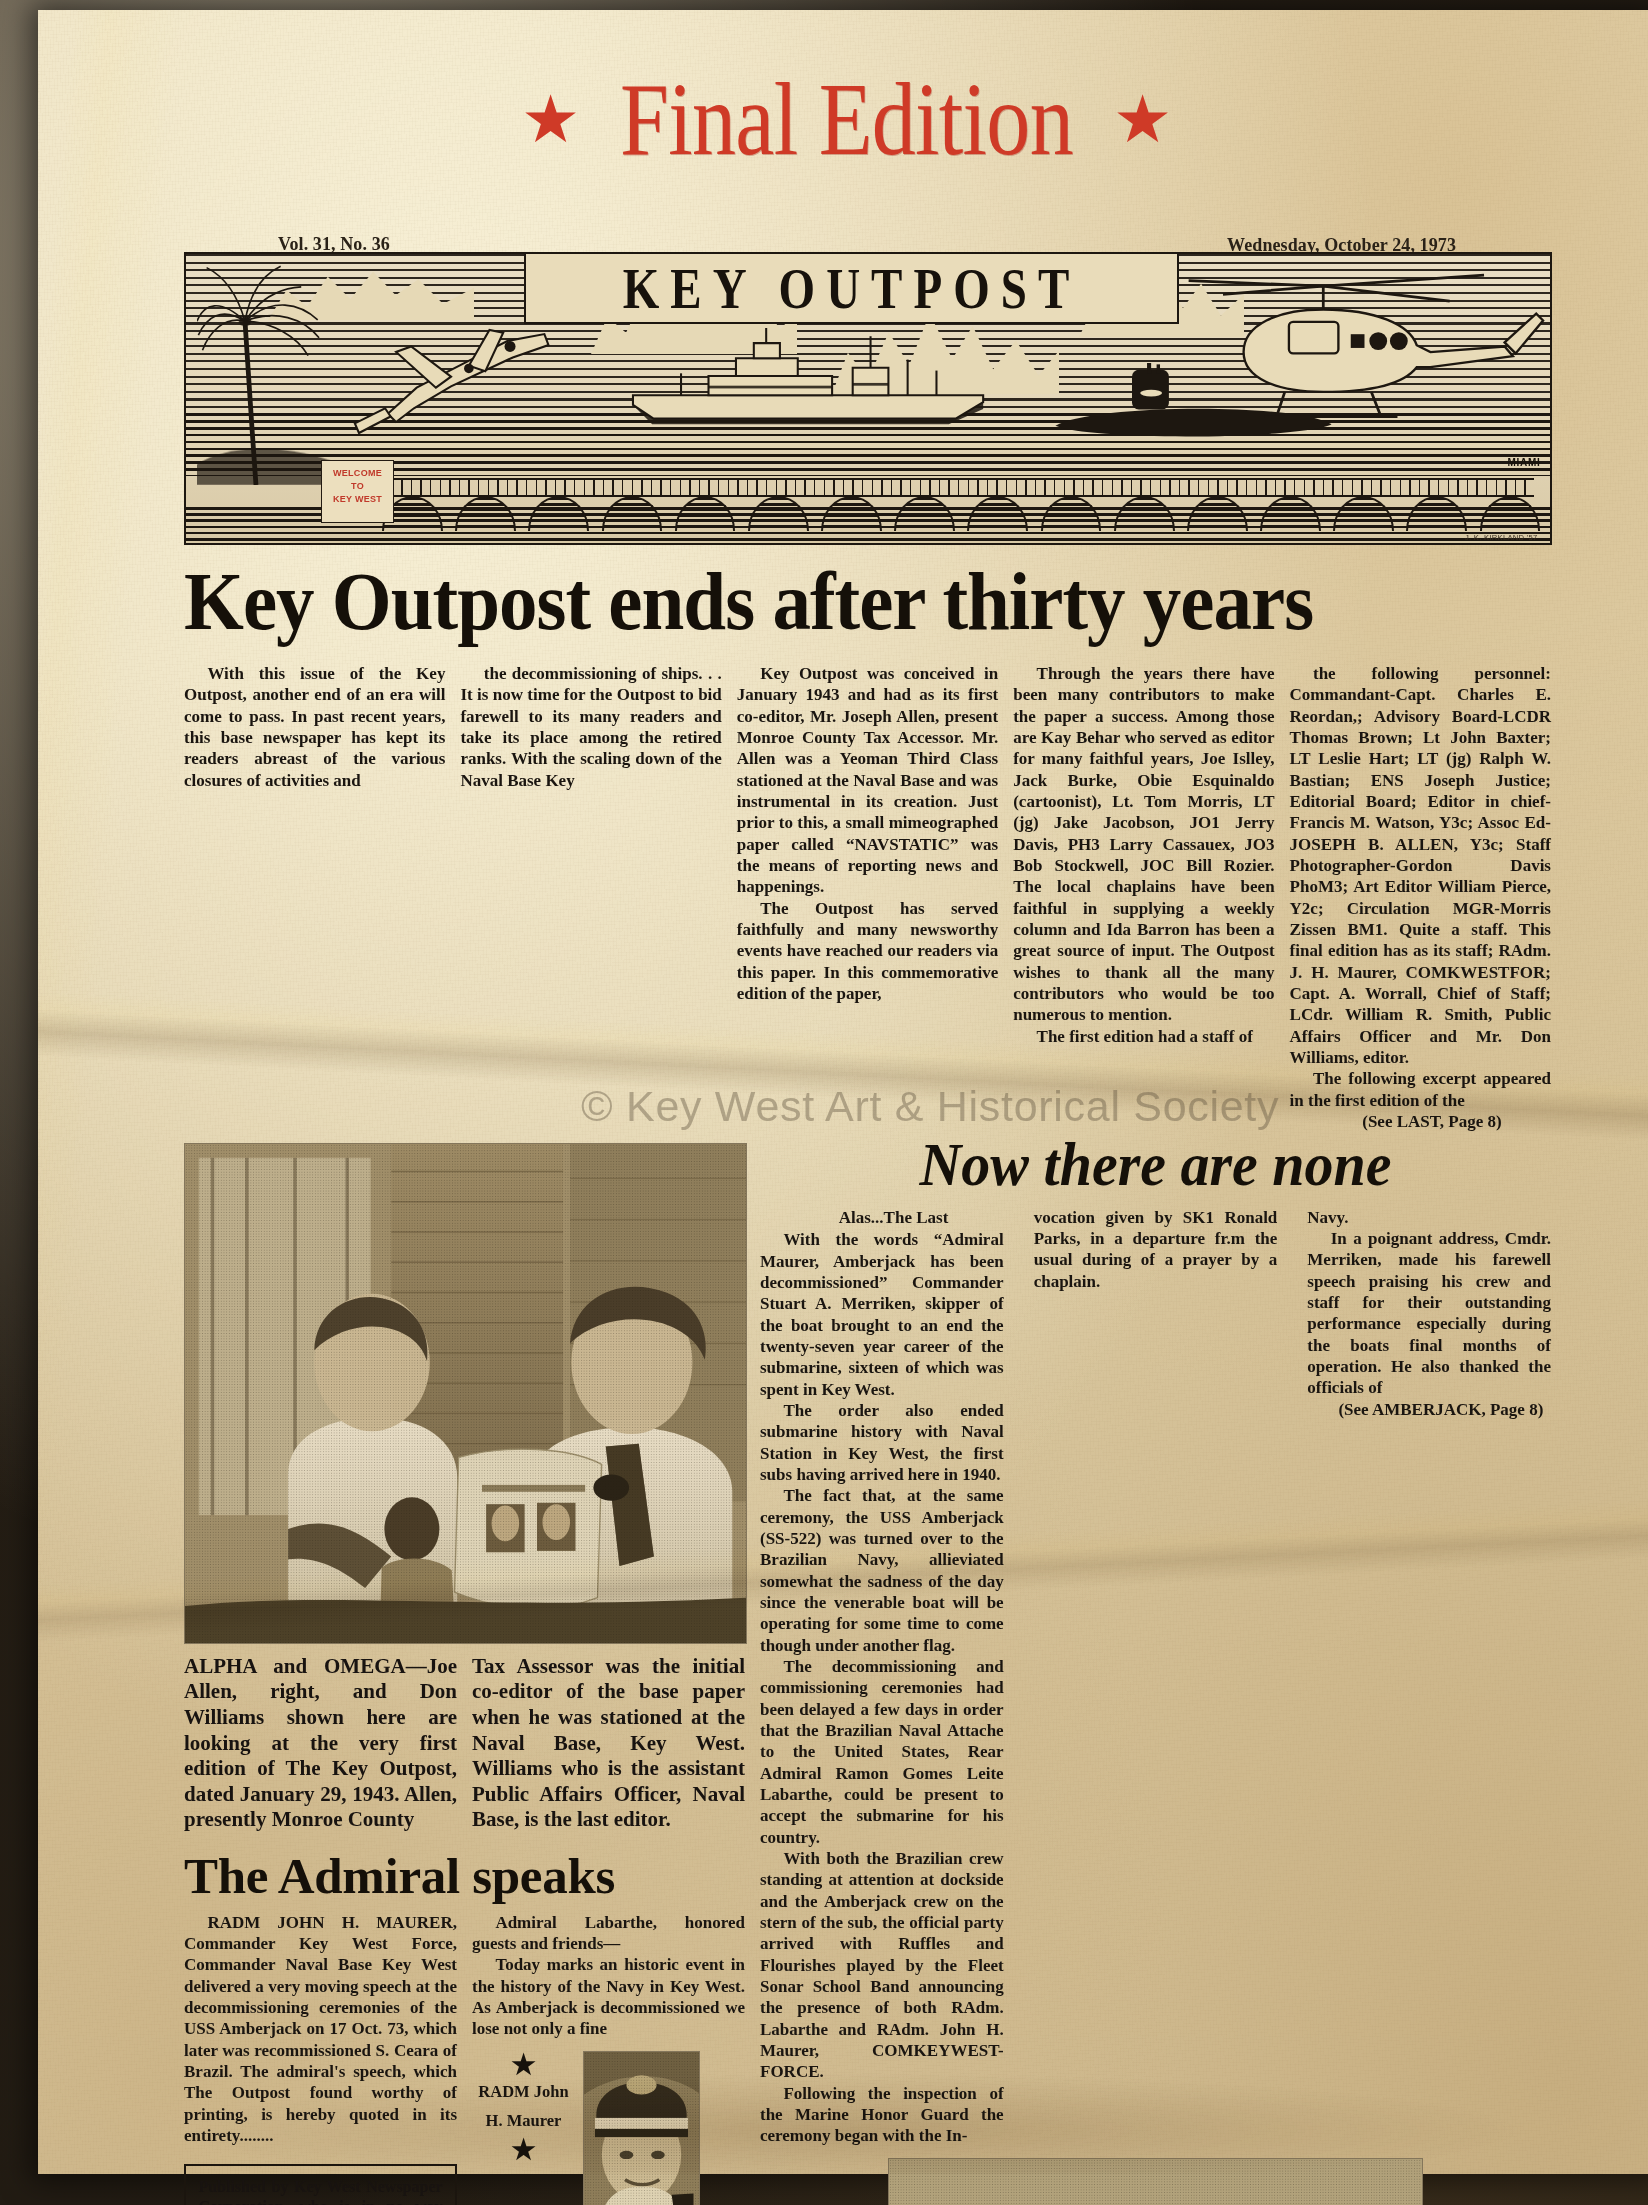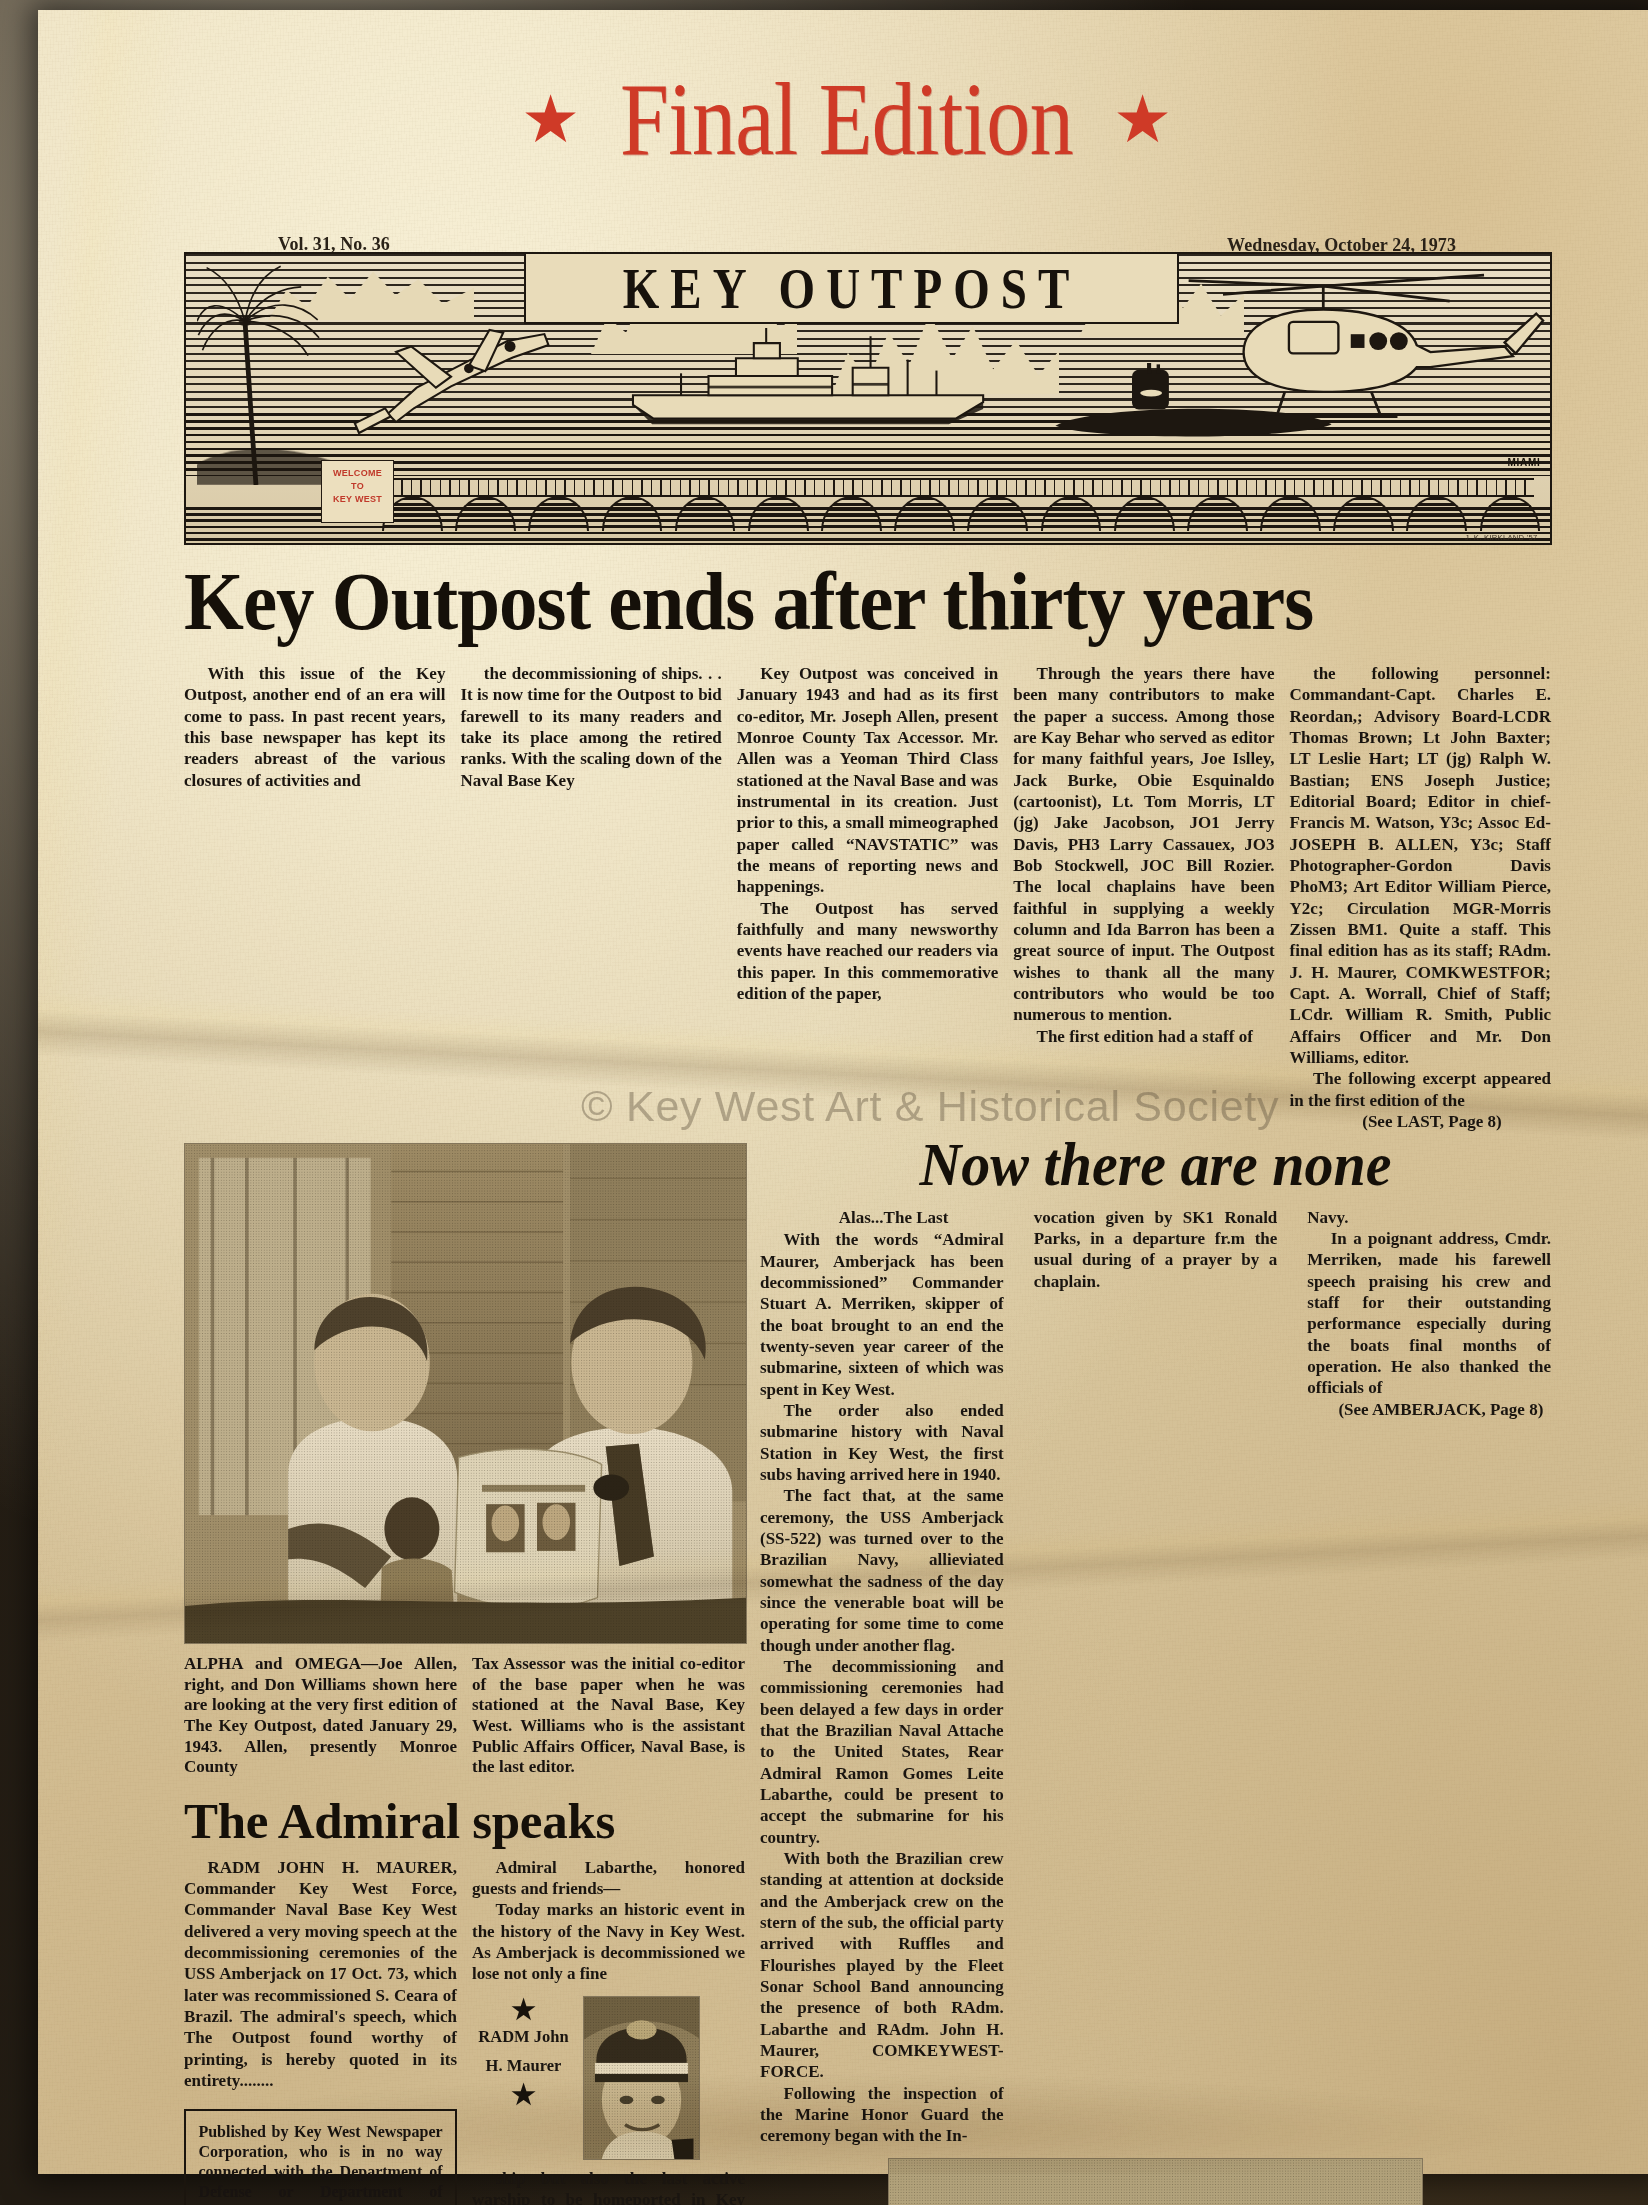--- a/index.html
+++ b/index.html
@@ -131,21 +131,21 @@
     font-size:58px;line-height:1.0;color:#151009;text-align:center;margin:0 0 12.4px 0;
     transform:scaleY(1.05);
   }
   .hl3{
     font-family:"Liberation Serif",serif;font-weight:700;
     font-size:51px;line-height:1.0;color:#151009;margin:0 0 9.6px 0;letter-spacing:-0.3px;
   }
   .col{font-family:"Liberation Serif",serif;font-size:17px;line-height:1.255;
     color:#1a1510;text-align:justify;hyphens:auto;font-weight:700;}
   .col p{margin:0;text-indent:23.4px;}
-  .cap{font-family:"Liberation Serif",serif;font-size:17px;line-height:1.22;
+  .cap{font-family:"Liberation Serif",serif;font-size:21px;line-height:1.22;
     font-weight:700;color:#181310;text-align:justify;}
   .cap p{margin:0;}
   .jump{font-weight:700;text-align:center;text-indent:0;}
 
   
   .photo{position:relative;border:0.7px solid rgba(40,32,20,.35);overflow:hidden;
     background:#b5a581;}
   .photo::after{content:"";position:absolute;inset:0;pointer-events:none;opacity:.38;
     background-image:radial-gradient(rgba(35,28,16,.85) 34%, rgba(0,0,0,0) 36%);
     background-size:2.7px 2.7px;}

